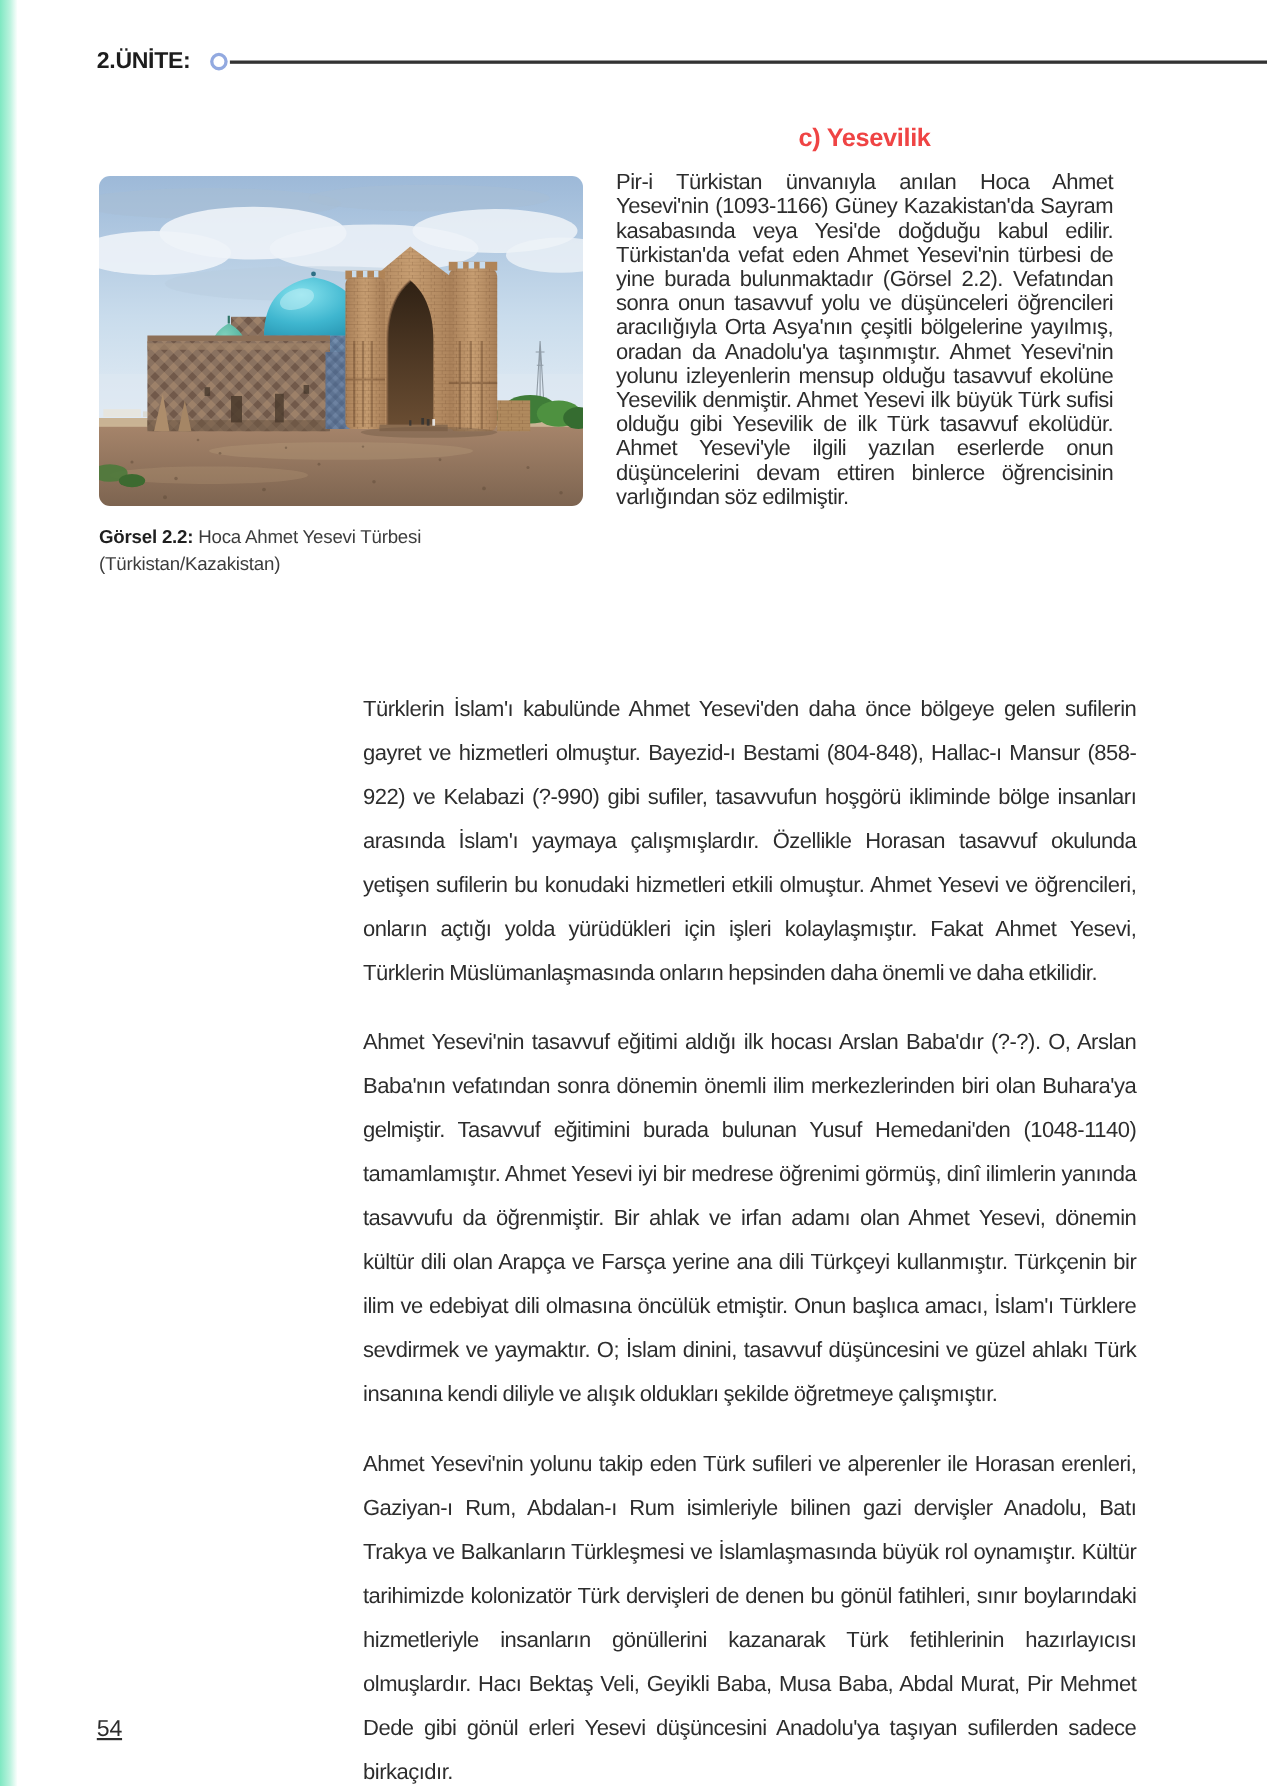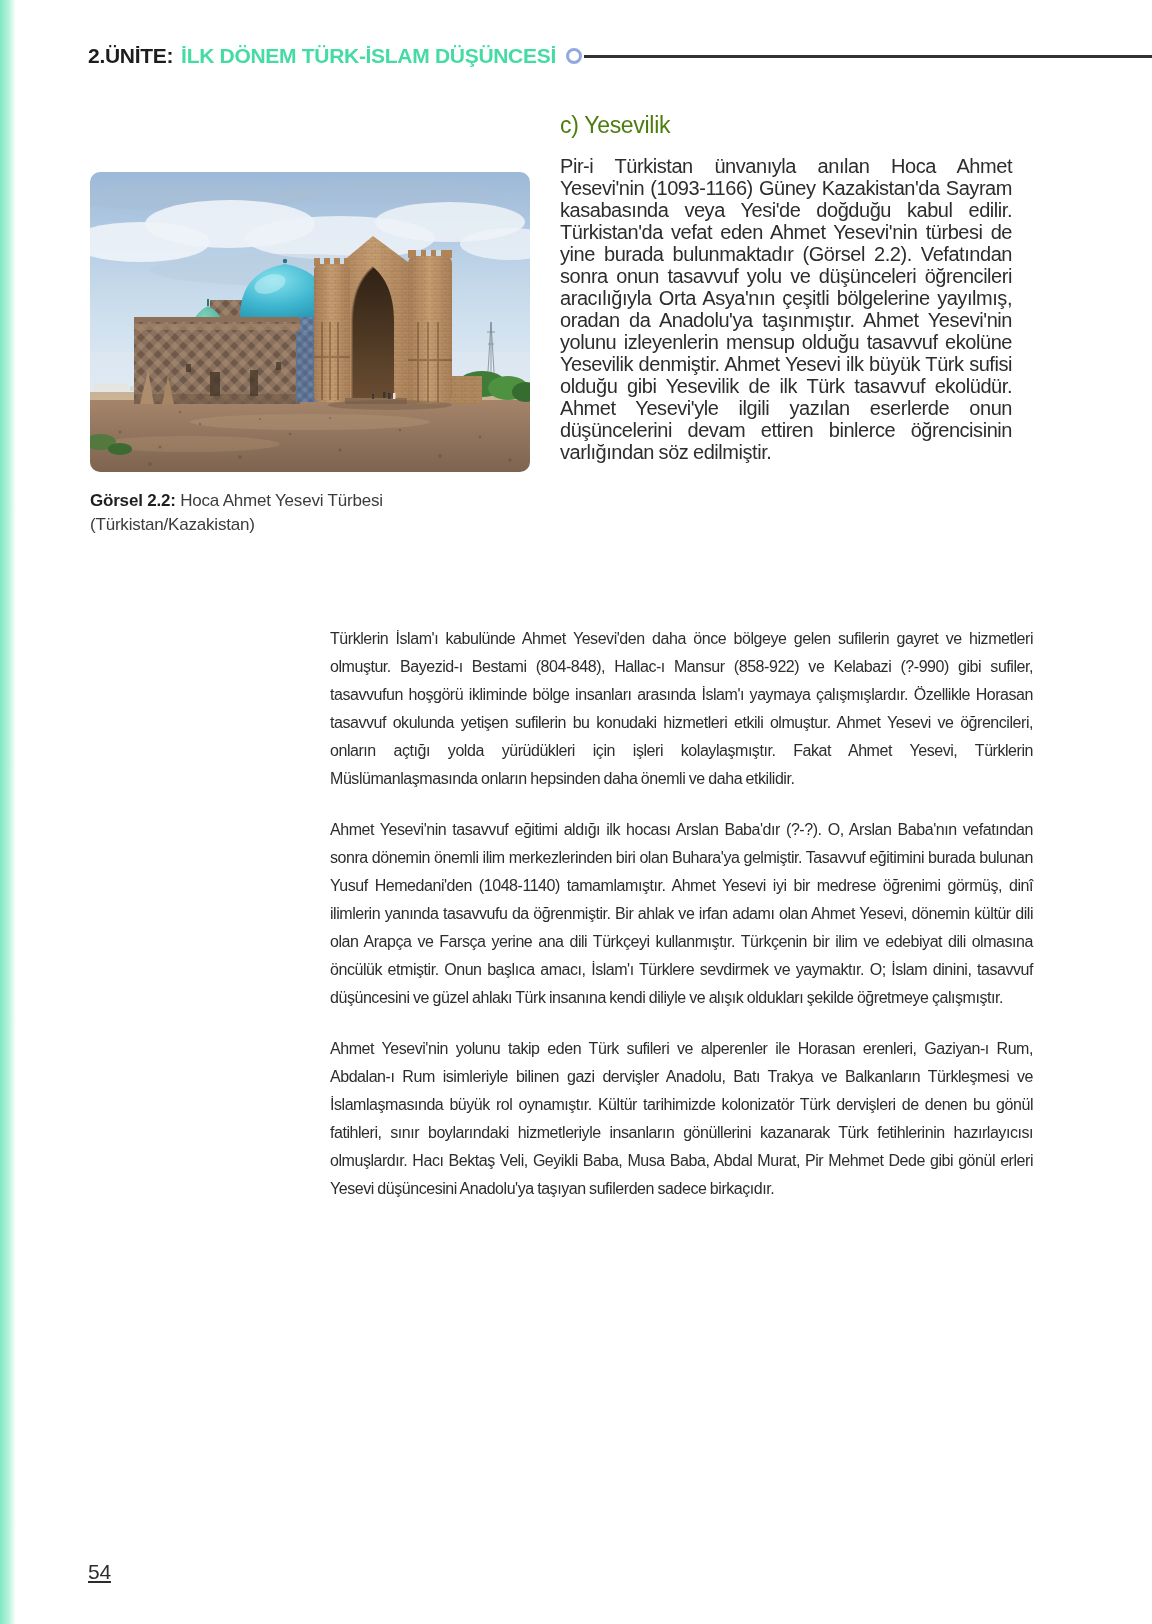--- a/index.html
+++ b/index.html
@@ -25,63 +25,62 @@
   .unit-title{color:#45dba5;}
   .header-dot{
     width:10px;height:10px;border-radius:50%;
     border:3px solid #92a9e0;background:#ffffff;
     margin-left:10px;flex:0 0 auto;
   }
   .header-rule{
     flex:1 1 auto;height:3px;background:#333333;margin-left:2px;
   }
   .figure{
-    position:absolute;left:90px;top:172px;width:460px;
+    position:absolute;left:90px;top:160px;width:460px;
   }
   .figure-photo{
     width:440px;height:300px;border-radius:10px;overflow:hidden;display:block;
   }
   .figure-caption{
     margin-top:17px;font-size:17px;line-height:1.4;color:#3c3c3c;
     letter-spacing:-0.2px;
   }
   .figure-caption b{color:#1f1f1f;}
   .col-right{
     position:absolute;left:560px;top:112px;width:452px;
   }
   .section-heading{
-    font-size:23px;font-weight:normal;color:#4d7c0f;
-    letter-spacing:-0.3px;margin:0 0 16px 0;
+    font-size:23px;font-weight:bold;color:#ef4444;
+    letter-spacing:-0.3px;margin:0 0 16px 0;text-align:center;
   }
   .intro-par{
     margin:0;font-size:20px;line-height:22px;text-align:justify;
     letter-spacing:-0.45px;word-spacing:-0.5px;color:#2d2d2d;
   }
   .body-block{
     position:absolute;left:330px;top:625px;width:703px;
   }
   .body-par{
-    margin:0 0 23px 0;font-size:16px;line-height:28px;text-align:justify;
+    margin:0 0 23px 0;font-size:20px;line-height:40px;text-align:justify;
     letter-spacing:-0.45px;word-spacing:-0.5px;color:#2d2d2d;
   }
   .page-number{
     position:absolute;left:88px;top:1560px;
     font-size:21px;color:#2c2c2c;letter-spacing:-0.2px;text-decoration:underline;
   }
 </style>
 </head>
 <body>
 
 <div class="page">
 
   <div class="edge-stripe"></div>
 
   <div class="page-header">
     <span class="unit-label">2.ÜNİTE:</span>
-    <span class="unit-title">İLK DÖNEM TÜRK-İSLAM DÜŞÜNCESİ</span>
     <span class="header-dot"></span>
     <span class="header-rule"></span>
   </div>
 
   <div class="figure">
     <svg class="figure-photo" viewBox="0 0 440 300" preserveAspectRatio="none" aria-hidden="true">
       <defs>
         <linearGradient id="sky" x1="0" y1="0" x2="0" y2="1">
           <stop offset="0" stop-color="#9db9d8"></stop>
           <stop offset="0.55" stop-color="#c9dcec"></stop>

